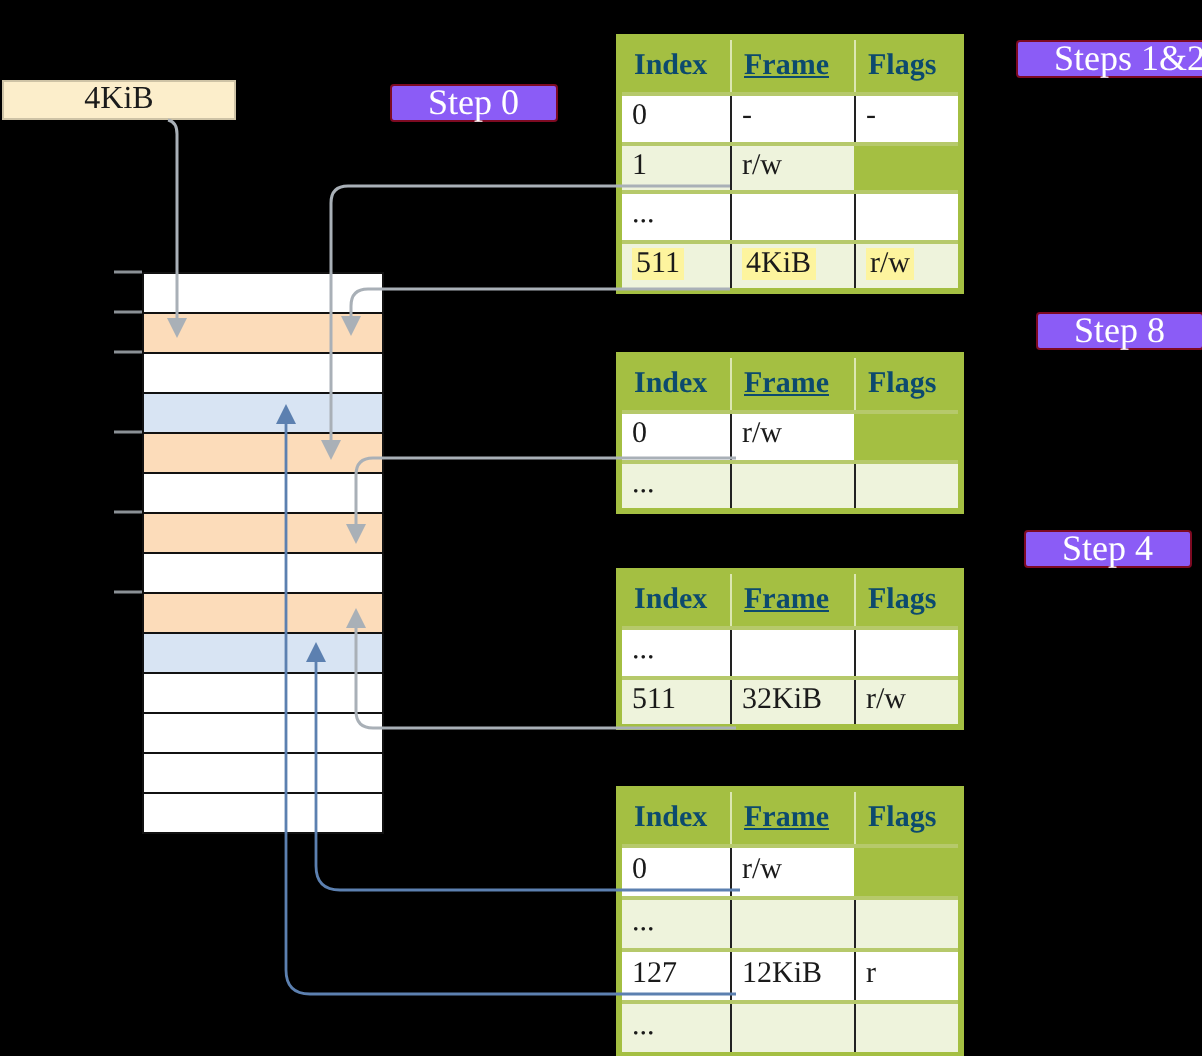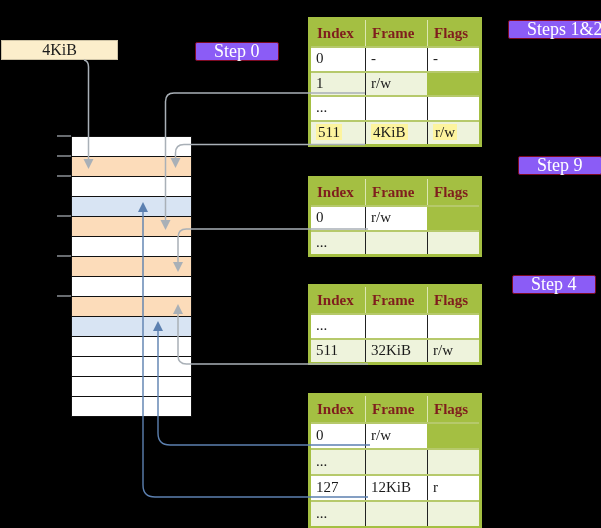--- a/index.html
+++ b/index.html
@@ -9,37 +9,37 @@
   .frame-box{position:absolute;left:1px;top:40px;width:117px;height:20px;
              background:#fceecb;border:1px solid rgba(0,0,0,0.18);box-sizing:border-box;
              text-align:center;font-size:16px;line-height:18px;color:#1b1b1b;}
   
   .steplabel{position:absolute;background:#8b5cf6;color:#fff;font-size:18px;
              height:17px;line-height:16px;padding:0 18px;border:1px solid #7d0a22;
              border-radius:2px;white-space:nowrap;}
   .lbl-step0{left:195px;top:42px;}
   .lbl-steps12{left:508px;top:20px;}
   .lbl-step3{left:518px;top:156px;}
-  .lbl-step4{left:512px;top:275px;text-align:right;}
+  .lbl-step4{left:512px;top:265px;text-align:right;}
   
   .memory{position:absolute;left:71px;top:136px;width:119px;border:1px solid #111;
           background:#fff;}
   .mem-row{height:19px;border-bottom:1px solid #111;}
   .mem-row:last-child{border-bottom:none;}
   .c-white{background:#ffffff;}
   .c-peach{background:#fcdcba;}
   .c-blue{background:#d8e4f3;}
   
   .ptable{position:absolute;left:308px;width:174px;border:3px solid #a4bf42;
           background:#a4bf42;box-sizing:border-box;}
   .t1{top:17px;} .t2{top:176px;} .t3{top:284px;} .t4{top:393px;}
   .thead{display:flex;height:26px;background:#a4bf42;}
-  .th{color:#7f1d1d;font-weight:bold;font-size:15px;line-height:26px;padding-left:6px;
+  .th{color:#0c4a6e;font-weight:bold;font-size:15px;line-height:26px;padding-left:6px;
       box-sizing:border-box;overflow:hidden;}
-  .th:nth-child(1){width:54px;} .th:nth-child(2){width:62px;} .th:nth-child(3){width:52px;font-family:Liberation Serif, serif;}
+  .th:nth-child(1){width:54px;} .th:nth-child(2){width:62px;text-decoration:underline;} .th:nth-child(3){width:52px;font-family:Liberation Serif, serif;}
   .th + .th{border-left:1px solid #dce7b2;}
   .trow{display:flex;border-top:2px solid #b6c96b;}
   .td{font-size:15px;color:#1a1a1a;background:#fff;box-sizing:border-box;
       height:22.5px;line-height:21px;padding-left:5px;overflow:hidden;}
   .t4 .td{height:24px;line-height:22px;}
   .td:nth-child(1){width:54px;} .td:nth-child(2){width:62px;} .td:nth-child(3){width:52px;}
   .td + .td{border-left:1px solid #222;}
   .trow.green .td{background:#eef3dc;}
   .hl{background:#fdf49e;padding:0 2px;}
   
@@ -47,21 +47,21 @@
 </style>
 </head>
 <body>
 
 <div class="stage">
 
   <div class="frame-box">4KiB</div>
 
   <div class="steplabel lbl-step0">Step 0</div>
   <div class="steplabel lbl-steps12">Steps 1&amp;2</div>
-  <div class="steplabel lbl-step3">Step 9</div>
+  <div class="steplabel lbl-step3">Step 8</div>
   <div class="steplabel lbl-step4">Step 4</div>
 
   <div class="memory">
     <div class="mem-row c-white"></div>
     <div class="mem-row c-peach"></div>
     <div class="mem-row c-white"></div>
     <div class="mem-row c-blue"></div>
     <div class="mem-row c-peach"></div>
     <div class="mem-row c-white"></div>
     <div class="mem-row c-peach"></div>

